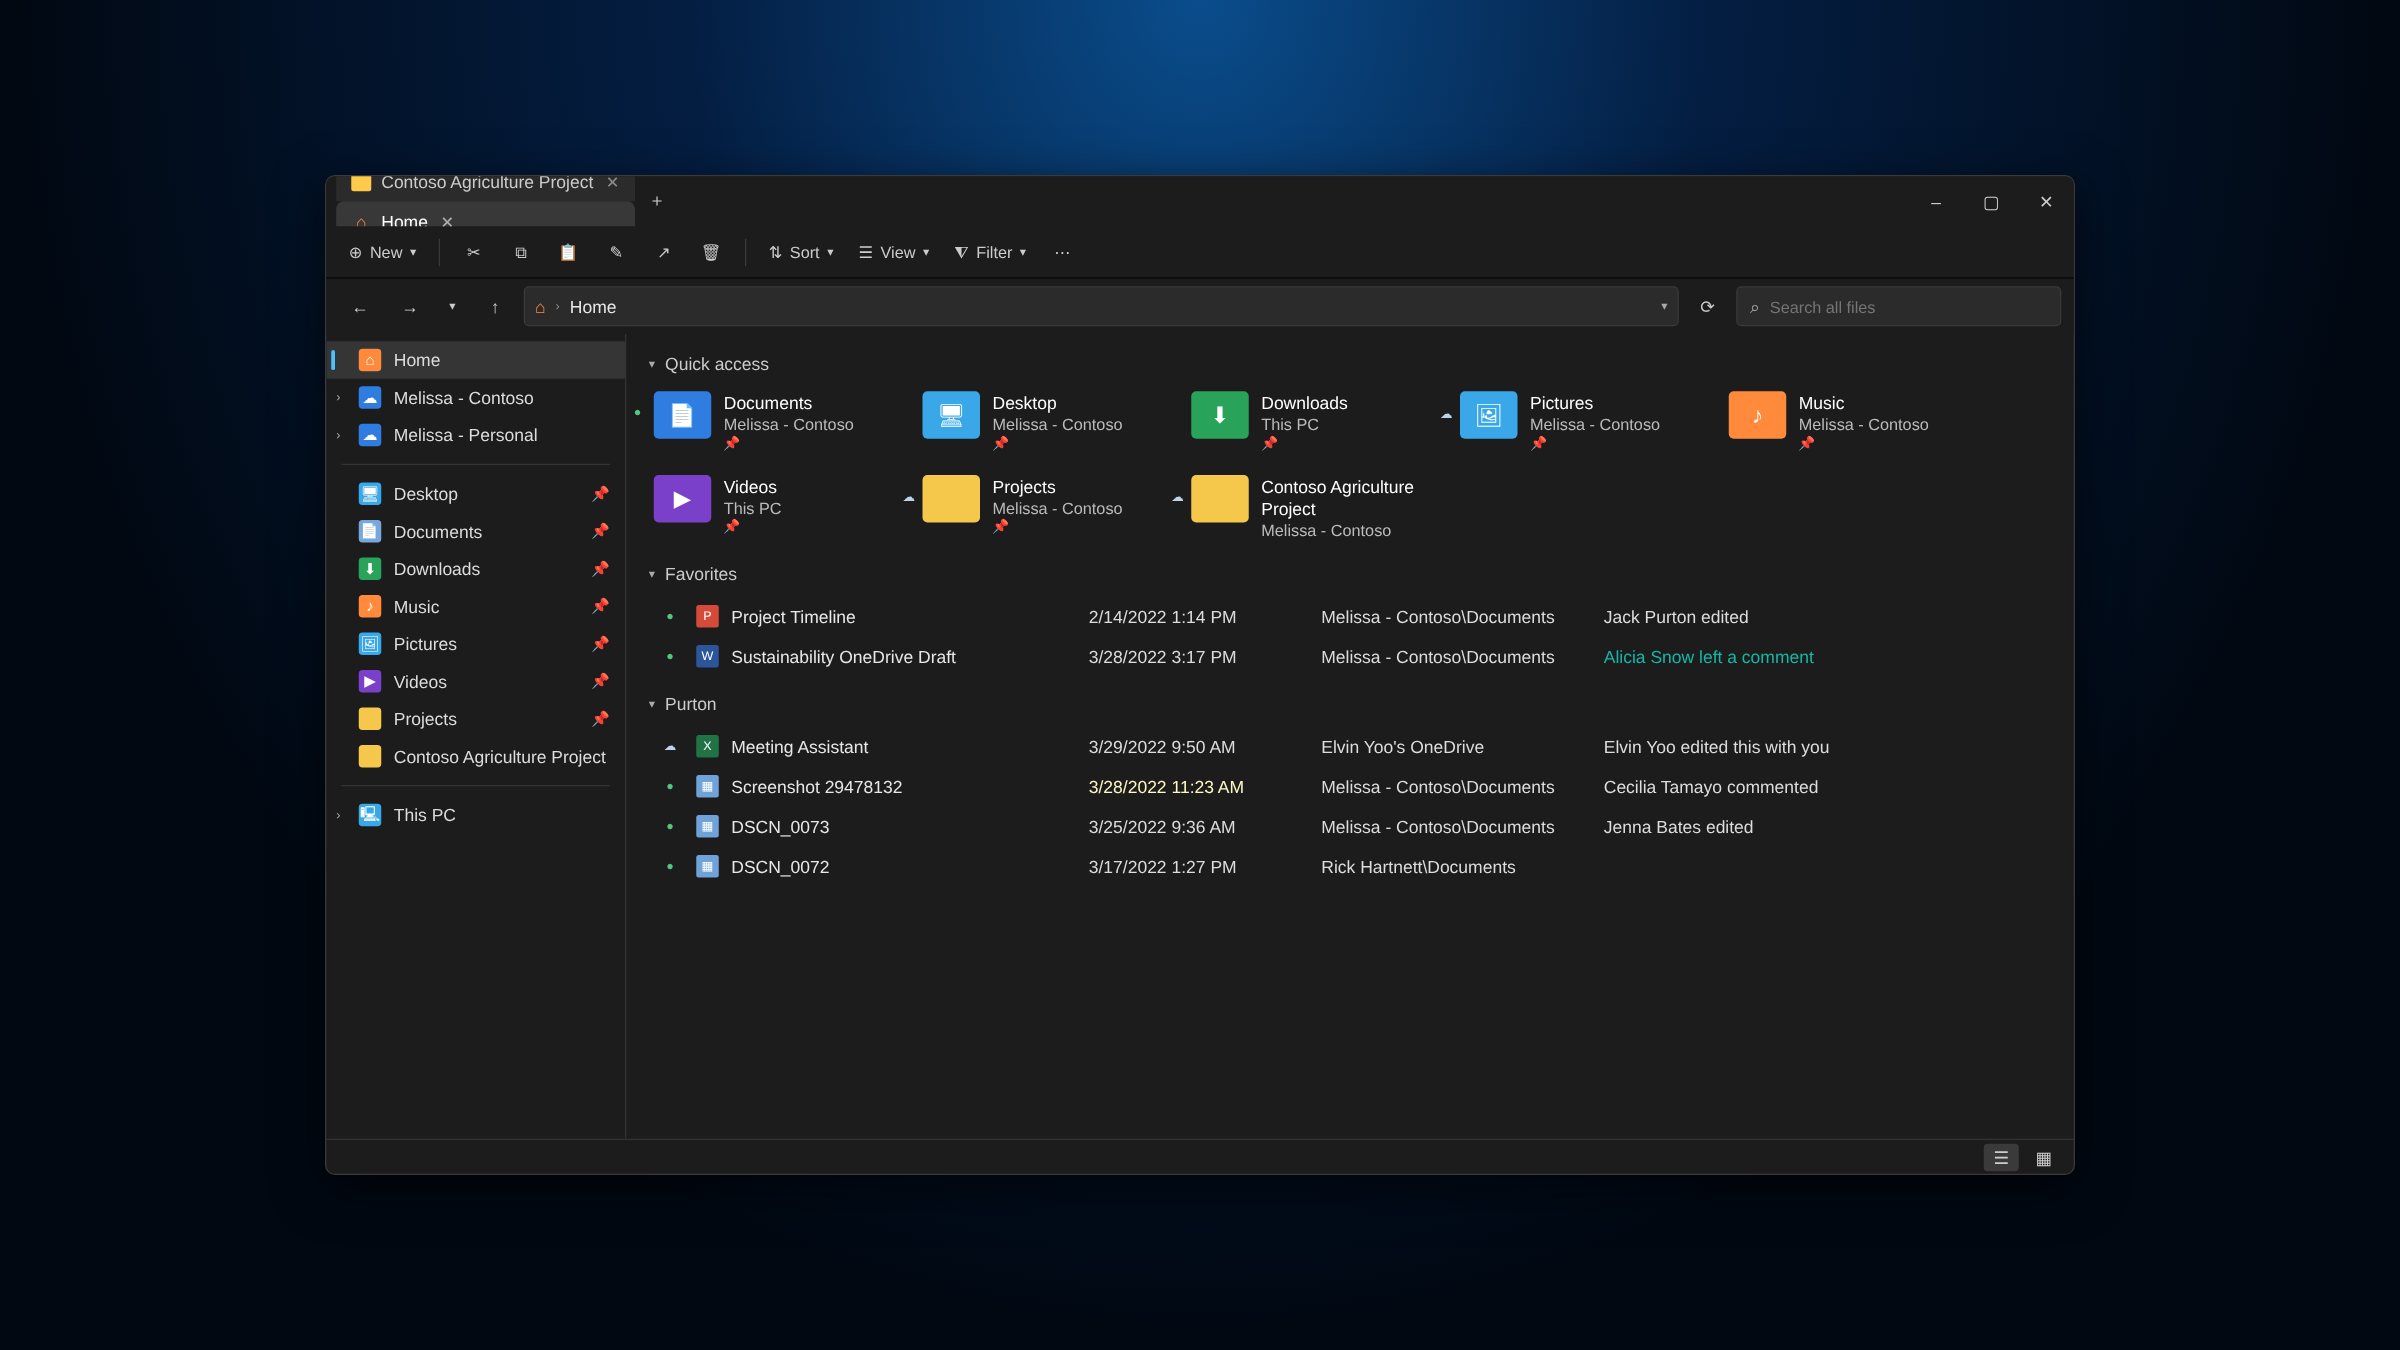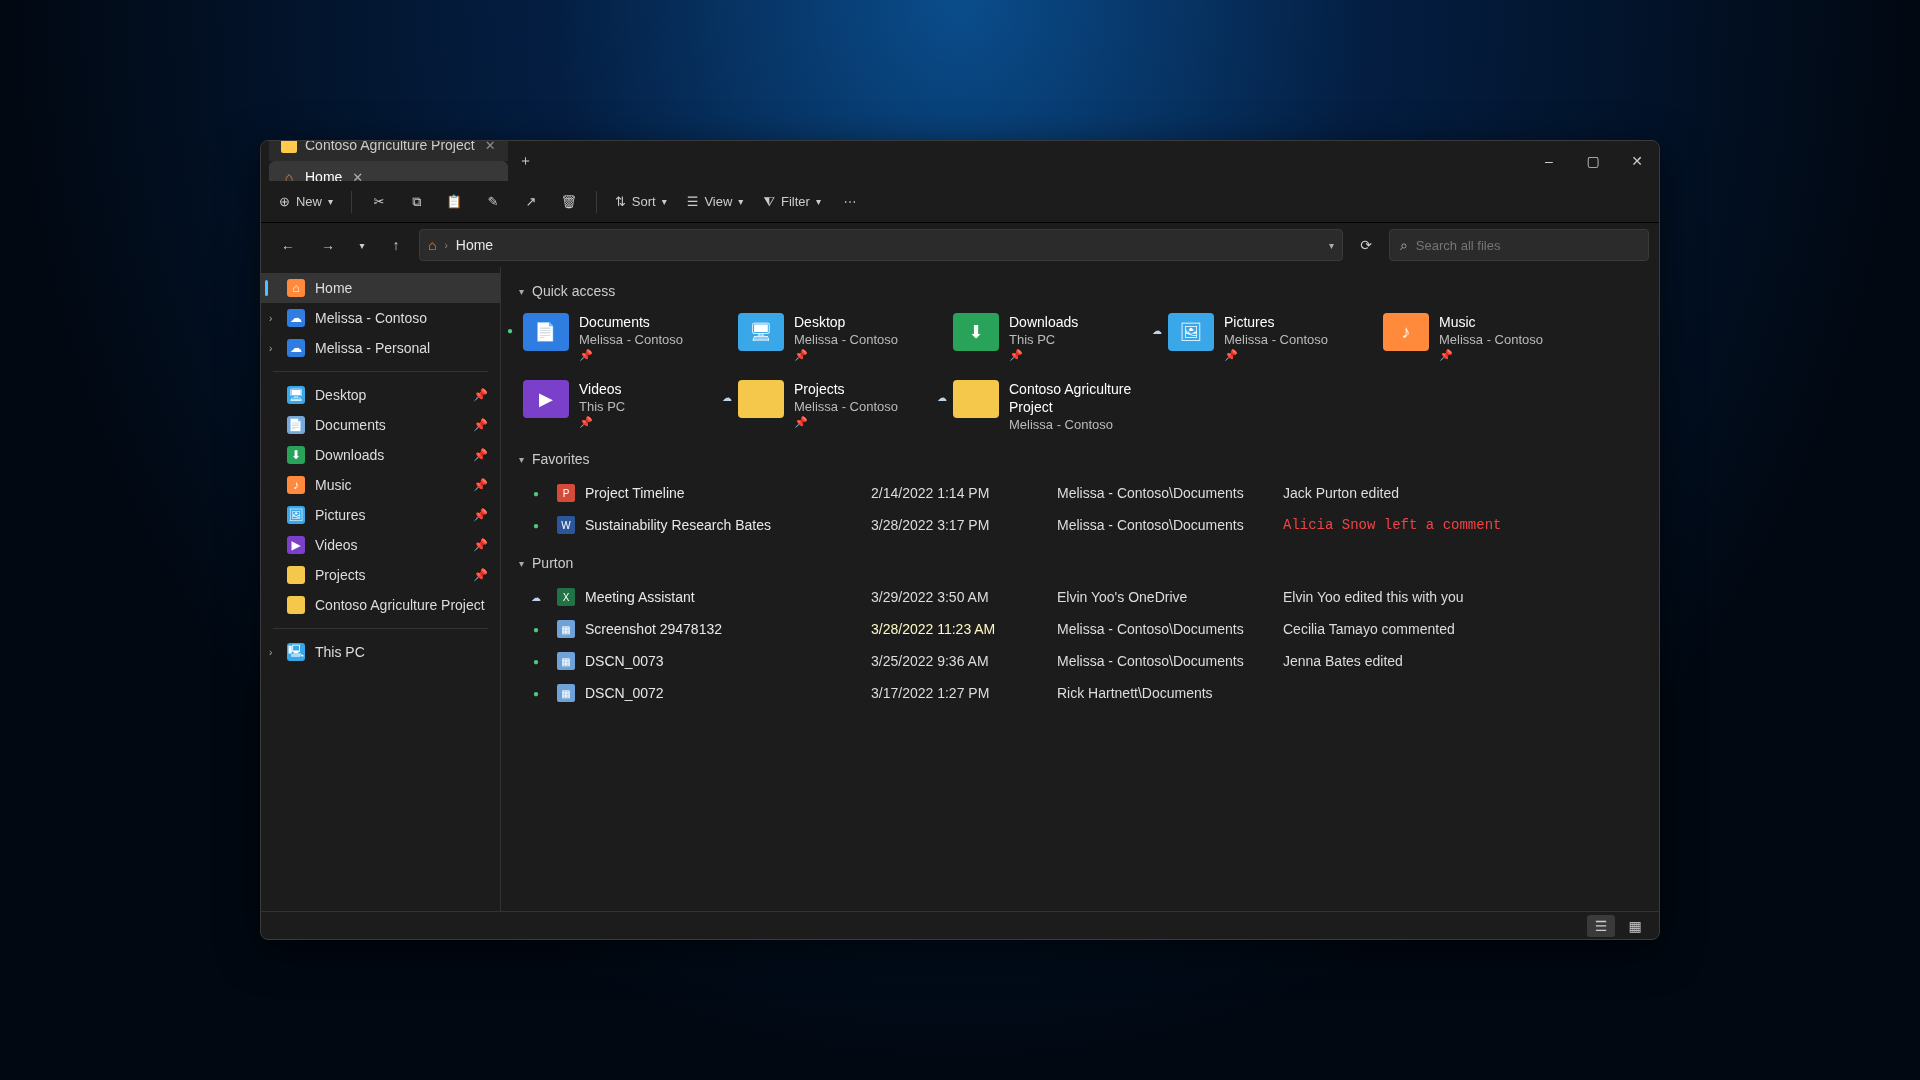--- a/index.html
+++ b/index.html
@@ -414,37 +414,37 @@
             <span class="status"><span class="green-dot">●</span></span>
             <span class="fico c-red" style="color:#fff;">P</span>
             <span>Project Timeline</span>
             <span style="color:#ddd;">2/14/2022 1:14 PM</span>
             <span style="color:#ddd;">Melissa - Contoso\Documents</span>
             <span style="color:#ddd;">Jack Purton edited</span>
           </div>
           <div class="row">
             <span class="status"><span class="green-dot">●</span></span>
             <span class="fico c-word" style="color:#fff;">W</span>
-            <span>Sustainability Research Bates</span>
+            <span>Sustainability OneDrive Draft</span>
             <span style="color:#ddd;">3/28/2022 3:17 PM</span>
             <span style="color:#ddd;">Melissa - Contoso\Documents</span>
-            <span style="color:#ef4444;font-family:Liberation Mono, monospace;">Alicia Snow left a comment</span>
+            <span style="color:#14b8a6;">Alicia Snow left a comment</span>
           </div>
         </div>
 
       <div class="section-hdr" style="margin-top:14px;">
         <span class="chev">▾</span>
         <span>Purton</span>
       </div>
       <div id="recent-rows">
           <div class="row">
             <span class="status"><span class="cloud">☁</span></span>
             <span class="fico c-excel" style="color:#fff;">X</span>
             <span>Meeting Assistant</span>
-            <span style="color:#ddd;">3/29/2022 3:50 AM</span>
+            <span style="color:#ddd;">3/29/2022 9:50 AM</span>
             <span style="color:#ddd;">Elvin Yoo's OneDrive</span>
             <span style="color:#ddd;">Elvin Yoo edited this with you</span>
           </div>
           <div class="row">
             <span class="status"><span class="green-dot">●</span></span>
             <span class="fico c-img" style="color:#fff;">▦</span>
             <span>Screenshot 29478132</span>
             <span style="color:#fef9c3;">3/28/2022 11:23 AM</span>
             <span style="color:#ddd;">Melissa - Contoso\Documents</span>
             <span style="color:#ddd;">Cecilia Tamayo commented</span>

